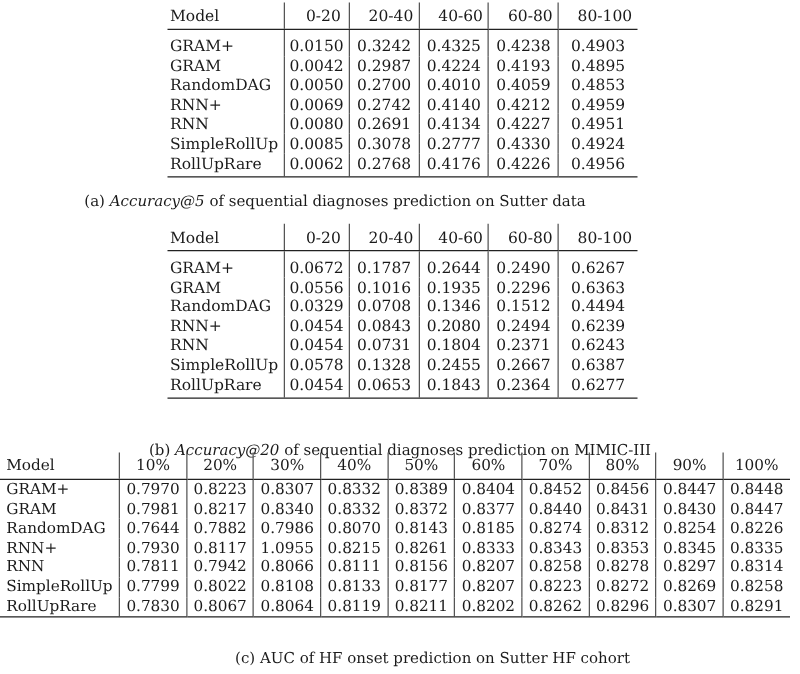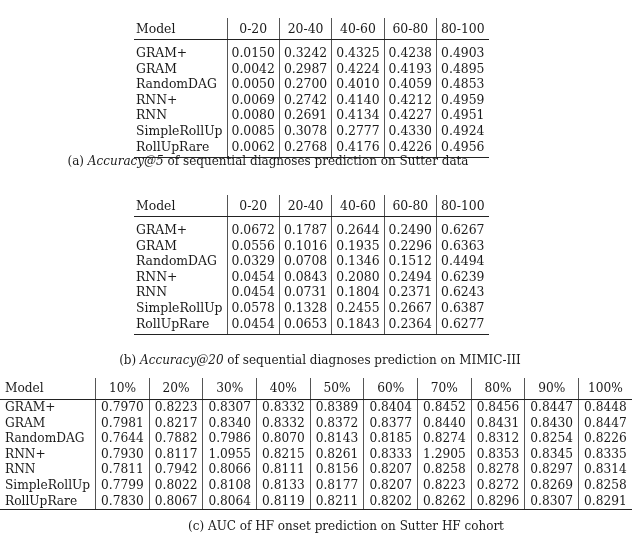--- a/index.html
+++ b/index.html
@@ -1,20 +1,20 @@
 <!DOCTYPE html>
 <html><head>
 <meta charset="utf-8">
 <style>
   html, body { margin: 0; padding: 0; background: #ffffff; }
   body { width: 640px; height: 539px; position: relative; overflow: hidden;
          font-family: "DejaVu Serif", "Liberation Serif", serif; color: #1a1a1a; }
-  .tbl { position: absolute; border-collapse: collapse; font-size: 12.4px; margin-top: 16px; }
+  .tbl { position: absolute; border-collapse: collapse; font-size: 12.4px; }
   .tbl td, .tbl th { padding: 0 4px; line-height: 15.6px; white-space: nowrap; font-weight: normal; }
-  .tbl th { text-align: center; height: 21px; vertical-align: middle; }
+  .tbl th { text-align: center; height: 21px; vertical-align: middle; padding-left: 15px; }
   .tbl th.model, .tbl td.model { text-align: left; padding-left: 2px; }
   .tbl td { text-align: center; }
   .tbl td + td, .tbl th + th { border-left: 1px solid #555; }
   .tbl thead tr th { border-bottom: 1.6px solid #222; }
   .tbl tbody tr:first-child td { padding-top: 5px; }
   .tbl tbody tr:last-child td { padding-bottom: 3px; border-bottom: 1.6px solid #222; }
   .tbl .b { font-weight: normal; }
   .caption { position: absolute; font-size: 12px; text-align: center; white-space: nowrap; }
   .caption i { font-style: italic; }
   #ta { left: 134px; top: 2px; }
@@ -237,21 +237,21 @@
         <td>0.8226</td>
       </tr>
       <tr>
         <td class="model">RNN+</td>
         <td>0.7930</td>
         <td>0.8117</td>
         <td>1.0955</td>
         <td>0.8215</td>
         <td>0.8261</td>
         <td>0.8333</td>
-        <td>1.2905</td>
+        <td>0.8343</td>
         <td>0.8353</td>
         <td>0.8345</td>
         <td>0.8335</td>
       </tr>
       <tr>
         <td class="model">RNN</td>
         <td>0.7811</td>
         <td>0.7942</td>
         <td>0.8066</td>
         <td>0.8111</td>

